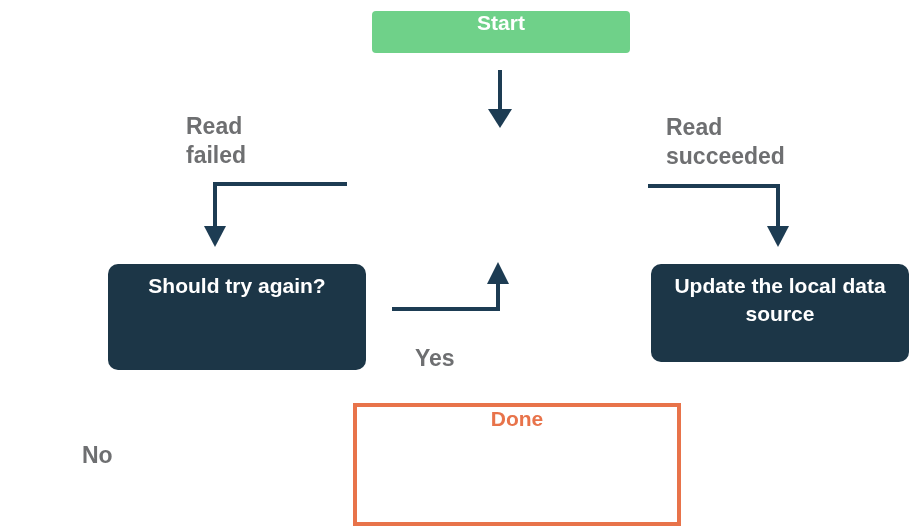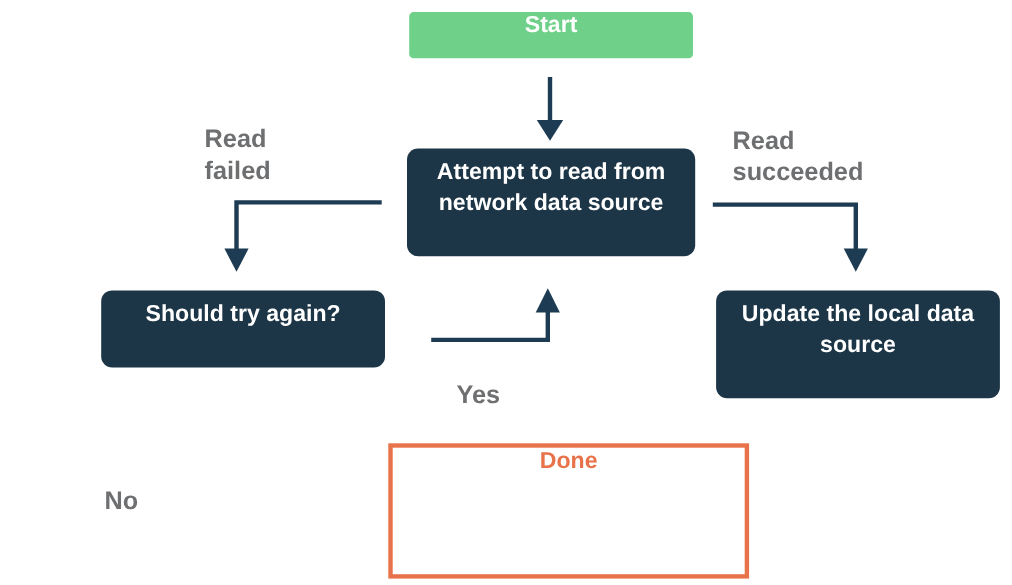--- a/index.html
+++ b/index.html
@@ -52,21 +52,21 @@
   }
   .node-process {
     background: var(--node_navy, #1c3647);
     border-radius: 10px;
     color: var(--node_text, #ffffff);
     font-size: 21px;
     line-height: 1.32;
     padding: 8px 14px;
   }
   .node-attempt { left: 370px; top: 135px; width: 262px; height: 98px; }
-  .node-retry   { left: 92px;  top: 264px; width: 258px; height: 70px; }
+  .node-retry   { left: 108px;  top: 264px; width: 258px; height: 106px; }
   .node-update  { left: 651px; top: 264px; width: 258px; height: 98px; }
   .node-done {
     left: 353px; top: 403px;
     width: 328px; height: 123px;
     background: transparent;
     border: 4px solid var(--done_orange, #e8734a);
     border-radius: 0;
     color: var(--done_orange, #e8734a);
     font-size: 21px;
   }
@@ -76,21 +76,21 @@
     color: var(--label_gray, #6e6f71);
     font-weight: bold;
     font-size: 23px;
     line-height: 1.28;
     text-align: left;
     white-space: pre-line;
   }
   .label-read-failed    { left: 186px; top: 112px; width: 160px; }
   .label-read-succeeded { left: 666px; top: 113px; width: 160px; }
   .label-yes            { left: 415px; top: 344px; width: 80px; }
-  .label-no             { left: 95px;  top: 441px; width: 80px; }
+  .label-no             { left: 82px;  top: 441px; width: 80px; }
 </style>
 </head>
 <body>
 
 <div class="stage">
 
   <svg class="edges-layer" viewBox="0 0 920 532" xmlns="http://www.w3.org/2000/svg">
 
     <line class="edge" x1="500" y1="70" x2="500" y2="111"></line>
     <polygon class="arrowhead" points="488,109 512,109 500,128"></polygon>
@@ -102,23 +102,20 @@
     <polygon class="arrowhead" points="767,226 789,226 778,247"></polygon>
 
     <polyline class="edge" points="392,309 498,309 498,283"></polyline>
     <polygon class="arrowhead" points="487,284 509,284 498,262"></polygon>
   </svg>
 
   <div class="node node-start">
     <span>Start</span>
   </div>
 
-  <div class="node node-process node-attempt">
-    <span>Attempt to read from network data source</span>
-  </div>
 
   <div class="node node-process node-retry">
     <span>Should try again?</span>
   </div>
 
   <div class="node node-process node-update">
     <span>Update the local data source</span>
   </div>
 
   <div class="node node-done">

